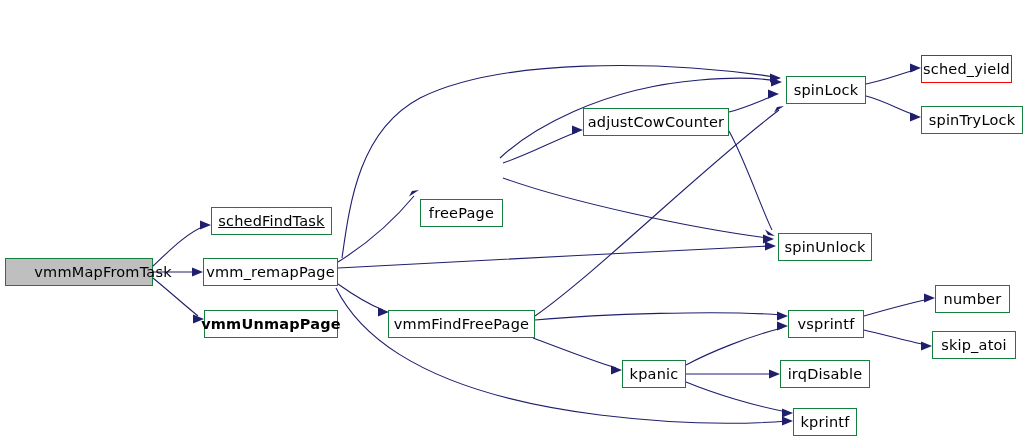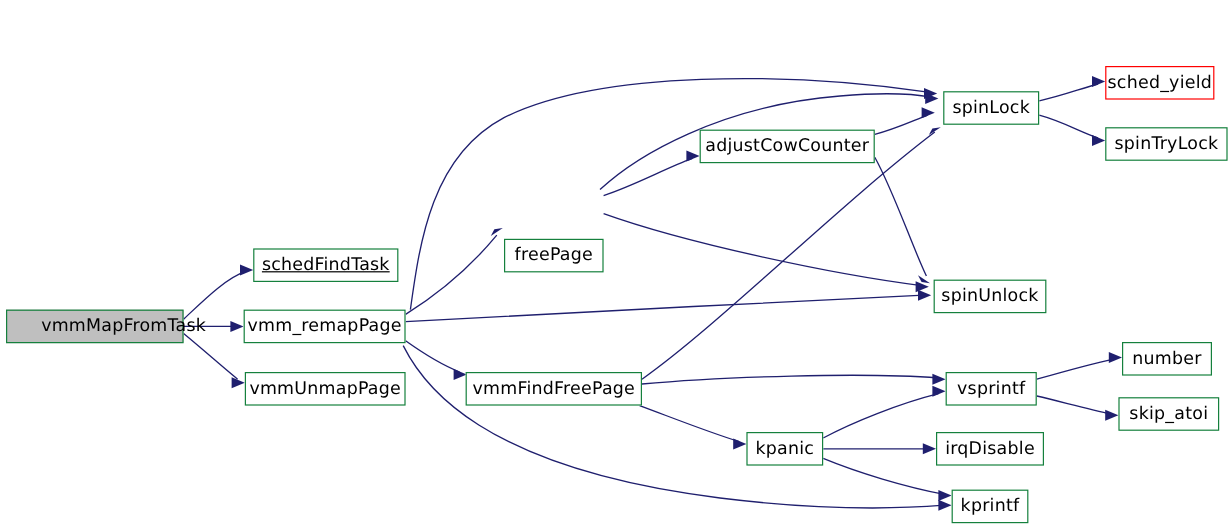--- a/index.html
+++ b/index.html
@@ -160,21 +160,21 @@
   <div id="node-layer">
       <div class="node-box highlight" style="left: 5px; top: 258px; width: 148px; height: 28px; background: rgb(191, 191, 191);">
         <span class="node-label">vmmMapFromTask</span>
       </div>
       <div class="node-box" style="left: 211px; top: 207px; width: 121px; height: 28px; text-decoration: underline;">
         <span class="node-label">schedFindTask</span>
       </div>
       <div class="node-box" style="left: 203px; top: 258px; width: 135px; height: 28px;">
         <span class="node-label">vmm_remapPage</span>
       </div>
-      <div class="node-box" style="left: 204px; top: 310px; width: 134px; height: 28px;">
+      <div class="node-box" style="left: 204px; top: 310px; width: 134px; height: 28px; font-weight: bold;">
         <span class="node-label">vmmUnmapPage</span>
       </div>
       <div class="node-box" style="left: 420px; top: 157px; width: 83px; height: 28px; margin-top: 42px;">
         <span class="node-label">freePage</span>
       </div>
       <div class="node-box" style="left: 583px; top: 108px; width: 146px; height: 28px;">
         <span class="node-label">adjustCowCounter</span>
       </div>
       <div class="node-box" style="left: 388px; top: 310px; width: 147px; height: 28px;">
         <span class="node-label">vmmFindFreePage</span>

